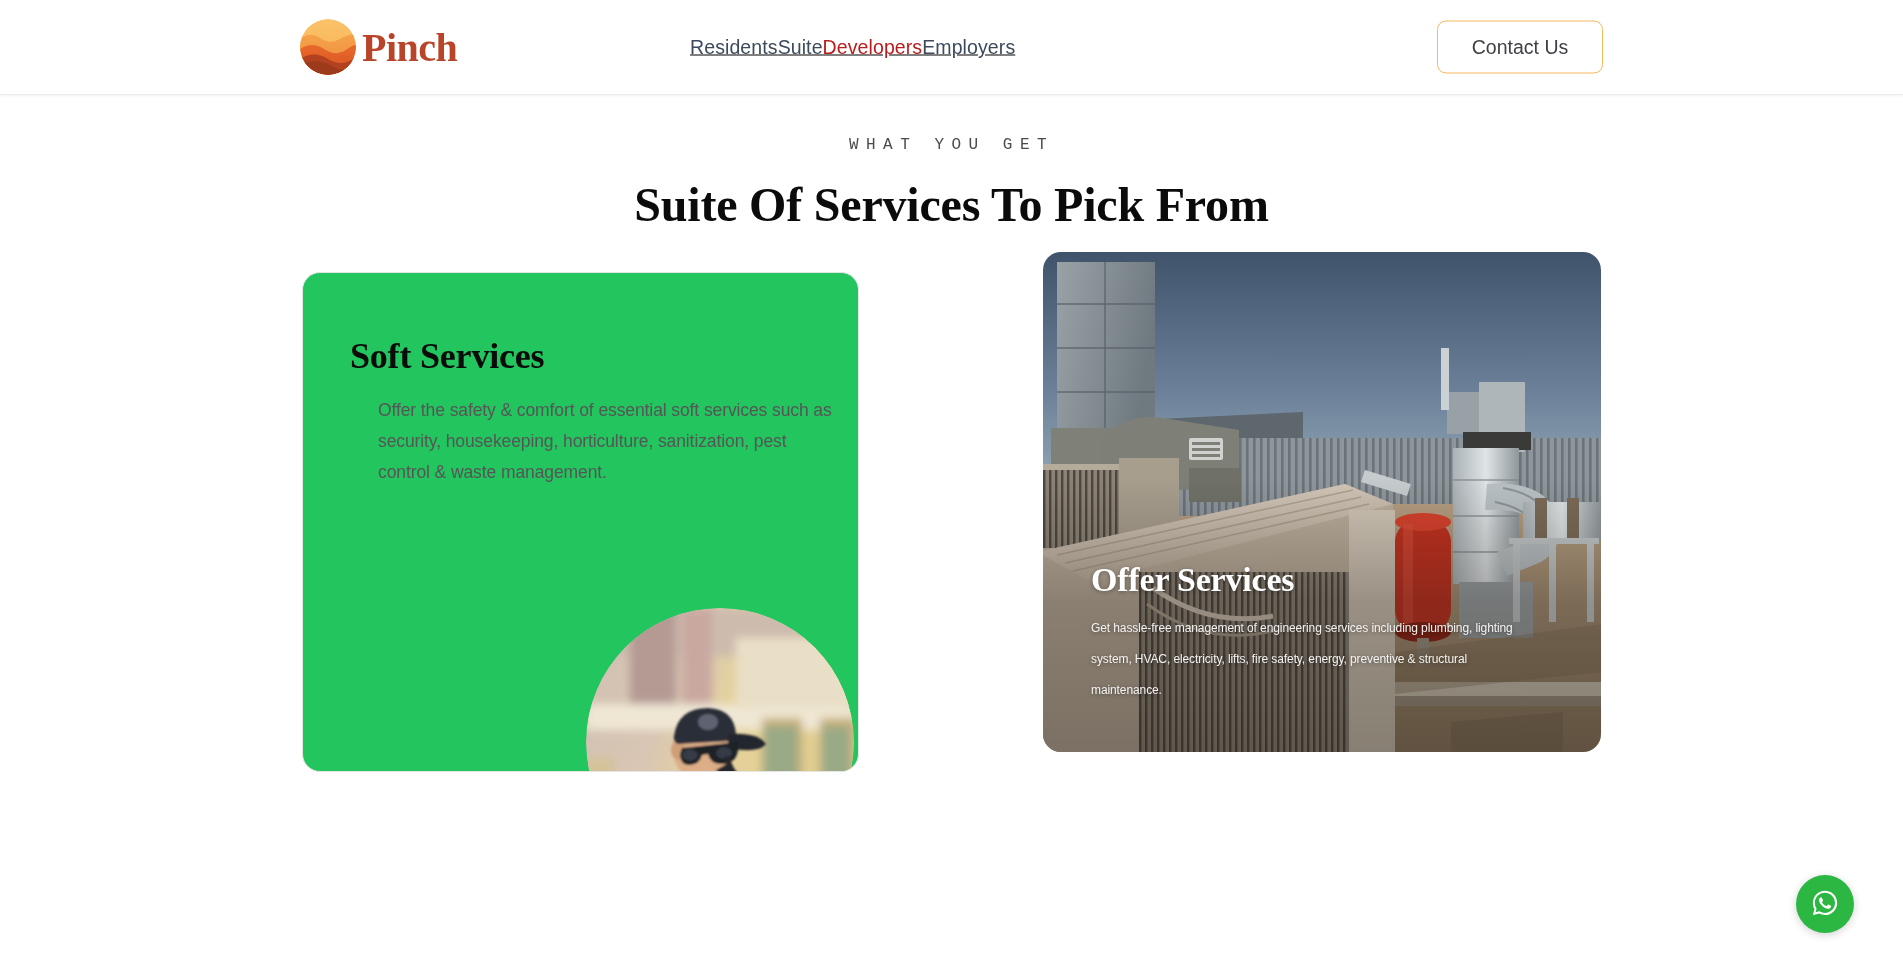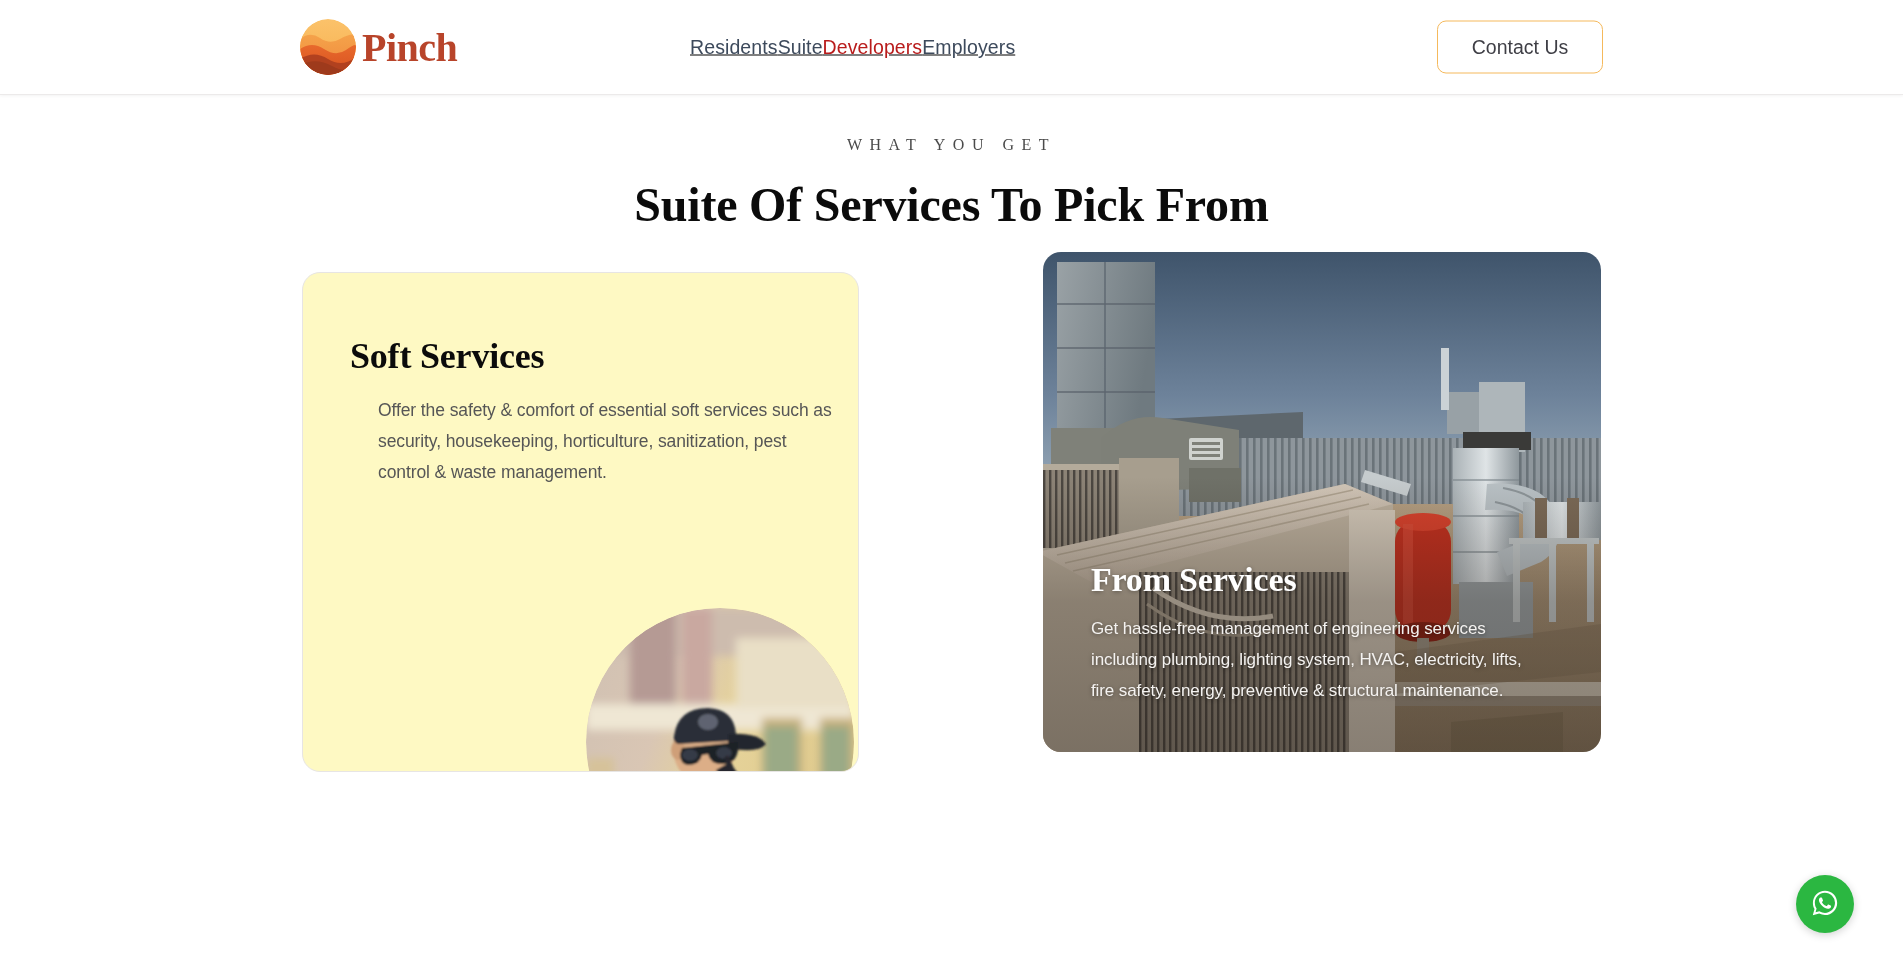--- a/index.html
+++ b/index.html
@@ -61,21 +61,21 @@
     font-family:"Liberation Sans", sans-serif;
     font-size:19.5px;
     color:#3f3f46;
     cursor:pointer;
     display:flex; align-items:center; justify-content:center;text-align:center;
   }
 
   
   .section-head { text-align:center; margin-top:41px; }
   .eyebrow {
-    font-family:Liberation Serif, serif;
+    font-family:Liberation Mono, monospace;
     font-size:16px;
     letter-spacing:7.5px;
     color:#4a4a4a;
     text-transform:uppercase;
   }
   .section-title {
     font-family:"Liberation Serif", serif;
     font-weight:700;
     font-size:48px;
     color:#0b0b0b;
@@ -89,21 +89,21 @@
     width:1903px;
     height:600px;
     margin-top:20px;
   }
 
   
   .soft-card {
     position:absolute;
     left:302px; top:20px;
     width:557px; height:500px;
-    background:#fef9c3;
+    background:#22c55e;
     border:1px solid #e7e5e4;
     border-radius:18px;
     overflow:hidden;
   }
   .soft-title {
     font-family:"Liberation Serif", serif;
     font-weight:700;
     font-size:36px;
     color:#0b0b0b;
     margin:62px 0 0 47px;
@@ -147,21 +147,21 @@
   }
   .hard-title {
     font-family:"Liberation Serif", serif;
     font-weight:700;
     font-size:34px;
     color:#ffffff;
     letter-spacing:-0.2px;
     text-shadow:0 1px 4px rgba(0,0,0,.35);
   }
   .hard-body {
-    font-size:17px;
+    font-size:12px;
     line-height:31px;
     color:#f4f2f0;
     margin-top:14px;
     letter-spacing:-0.1px;
     text-shadow:0 1px 4px rgba(0,0,0,.4);
   }
 
   
   .wa-fab {
     position:absolute;
@@ -429,21 +429,21 @@
 
         <rect x="352" y="430" width="206" height="14" fill="#cfc6b6"></rect>
         <rect x="352" y="444" width="206" height="10" fill="#9c9080"></rect>
 
         <path d="M352 400 L558 372 L558 420 L352 442 Z" fill="#7a6a53" opacity=".35"></path>
         <path d="M408 470 L520 460 L520 500 L408 500 Z" fill="#6f6049" opacity=".35"></path>
       </svg>
     </div>
     <div class="hard-overlay"></div>
     <div class="hard-text">
-      <h2 class="hard-title">From Services</h2>
+      <h2 class="hard-title">Offer Services</h2>
       <p class="hard-body">Get hassle-free management of engineering services including plumbing, lighting system, HVAC, electricity, lifts, fire safety, energy, preventive &amp; structural maintenance.</p>
     </div>
   </div>
 </div>
 
 <button class="wa-fab">
   <span>
     <svg width="34" height="34" viewBox="0 0 32 32" xmlns="http://www.w3.org/2000/svg">
       <path fill="#ffffff" d="M16.02 4.5c-6.3 0-11.42 5.12-11.42 11.42 0 2.01.53 3.97 1.53 5.7L4.5 27.5l6.05-1.58a11.37 11.37 0 0 0 5.47 1.39h.01c6.3 0 11.42-5.12 11.42-11.42S22.32 4.5 16.02 4.5zm0 20.88h-.01c-1.74 0-3.44-.47-4.93-1.35l-.35-.21-3.59.94.96-3.5-.23-.36a9.43 9.43 0 0 1-1.45-5.03c0-5.23 4.26-9.48 9.5-9.48 2.53 0 4.92.99 6.71 2.79a9.42 9.42 0 0 1 2.78 6.7c0 5.24-4.26 9.5-9.49 9.5z"></path>
       <path fill="#ffffff" d="M21.23 18.4c-.28-.14-1.68-.83-1.94-.93-.26-.09-.45-.14-.64.14-.19.28-.73.93-.9 1.12-.17.19-.33.21-.61.07-.28-.14-1.2-.44-2.29-1.41-.85-.75-1.42-1.69-1.58-1.97-.17-.28-.02-.43.12-.57.13-.13.28-.33.42-.5.14-.17.19-.28.28-.47.09-.19.05-.35-.02-.5-.07-.14-.63-1.54-.87-2.1-.23-.55-.46-.48-.63-.49h-.54c-.19 0-.5.07-.75.35-.26.28-.98.96-.98 2.35s1.01 2.72 1.15 2.91c.14.19 1.98 3.02 4.8 4.24.67.29 1.19.46 1.6.59.67.21 1.28.18 1.77.11.54-.08 1.68-.69 1.91-1.35.24-.66.24-1.23.17-1.35-.07-.12-.26-.19-.54-.33z"></path>

